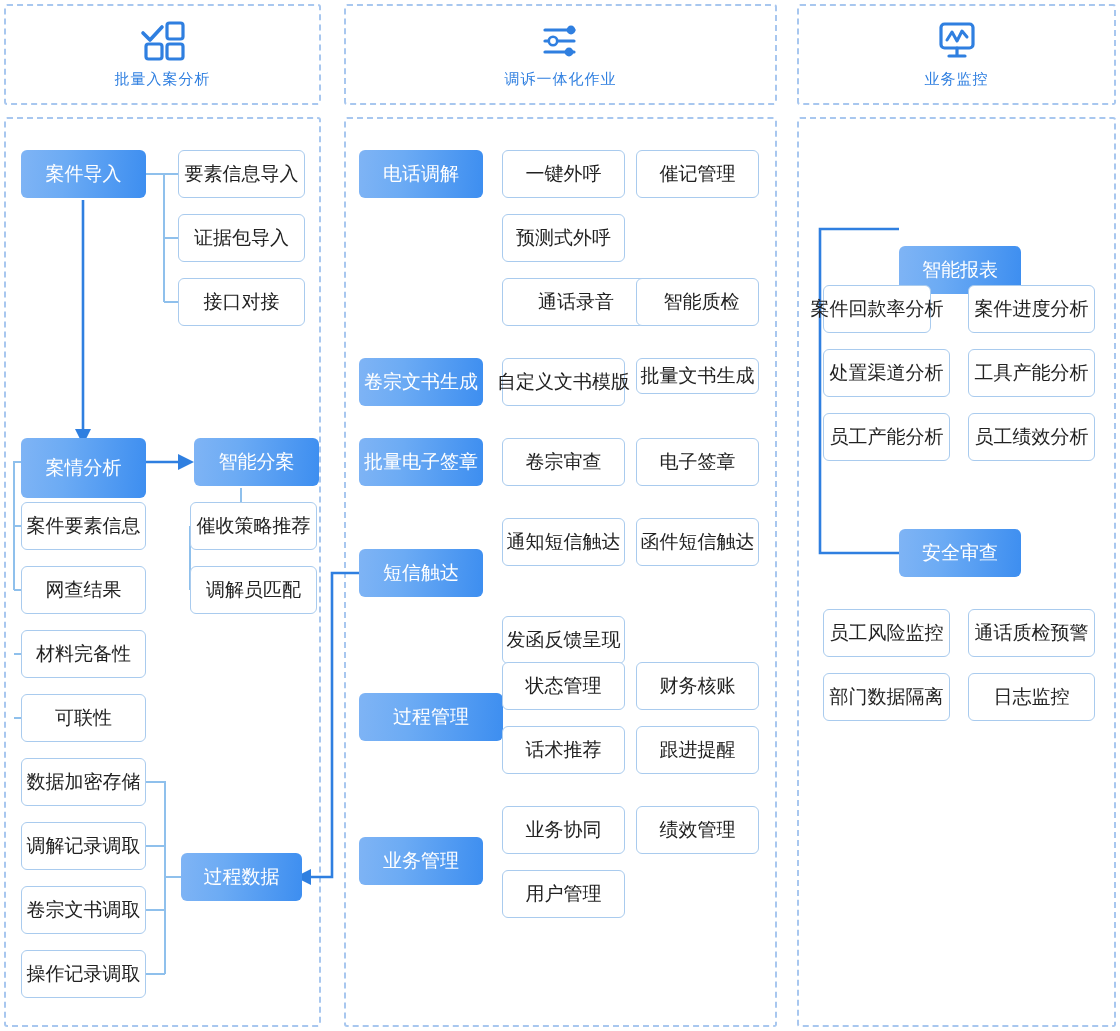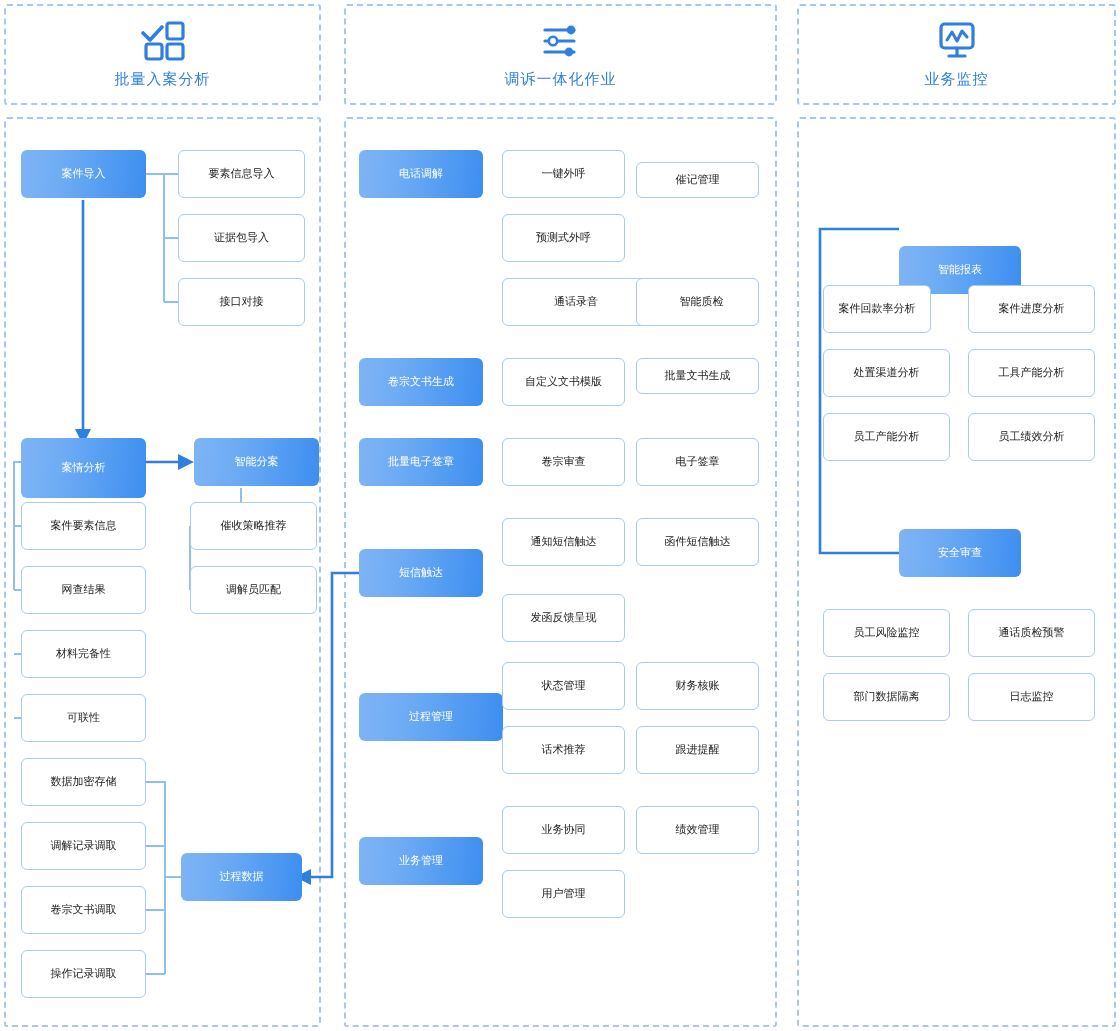--- a/index.html
+++ b/index.html
@@ -38,21 +38,21 @@
   }
 
   
   .node {
     position: absolute;
     display: flex;
     align-items: center;
     justify-content: center;
     text-align: center;
     border-radius: 6px;
-    font-size: 11px;
+    font-size: 19px;
     line-height: 1.2;
     white-space: nowrap;
   }
   .node.primary {
     background: linear-gradient(95deg, #7fb4f5 0%, #6cabf4 35%, #3d8ef0 100%);
     color: #ffffff;
   }
   .node.plain {
     background: #ffffff;
     border: 1.4px solid #a9cbee;
@@ -175,37 +175,37 @@
 
   <div class="node plain" style="left:21px; top:758px; width:125px; height:48px;">数据加密存储</div>
   <div class="node plain" style="left:21px; top:822px; width:125px; height:48px;">调解记录调取</div>
   <div class="node plain" style="left:21px; top:886px; width:125px; height:48px;">卷宗文书调取</div>
   <div class="node plain" style="left:21px; top:950px; width:125px; height:48px;">操作记录调取</div>
 
   <div class="node primary" style="left:181px; top:853px; width:121px; height:48px;">过程数据</div>
 
   <div class="node primary" style="left:359px; top:150px; width:124px; height:48px;">电话调解</div>
   <div class="node plain" style="left:502px; top:150px; width:123px; height:48px;">一键外呼</div>
-  <div class="node plain" style="left:636px; top:150px; width:123px; height:36px;margin-top:12px;">催记管理</div>
+  <div class="node plain" style="left:636px; top:150px; width:123px; height:48px;">催记管理</div>
   <div class="node plain" style="left:502px; top:214px; width:123px; height:48px;">预测式外呼</div>
   <div class="node plain" style="left:502px; top:278px; width:148px; height:48px;">通话录音</div>
   <div class="node plain" style="left:636px; top:278px; width:123px; height:48px;padding-left:8px;">智能质检</div>
 
   <div class="node primary" style="left:359px; top:358px; width:124px; height:48px;">卷宗文书生成</div>
   <div class="node plain" style="left:502px; top:358px; width:123px; height:48px;">自定义文书模版</div>
   <div class="node plain" style="left:636px; top:358px; width:123px; height:36px;">批量文书生成</div>
 
   <div class="node primary" style="left:359px; top:438px; width:124px; height:48px;">批量电子签章</div>
   <div class="node plain" style="left:502px; top:438px; width:123px; height:48px;">卷宗审查</div>
   <div class="node plain" style="left:636px; top:438px; width:123px; height:48px;">电子签章</div>
 
   <div class="node primary" style="left:359px; top:549px; width:124px; height:48px;">短信触达</div>
   <div class="node plain" style="left:502px; top:518px; width:123px; height:48px;">通知短信触达</div>
   <div class="node plain" style="left:636px; top:518px; width:123px; height:48px;">函件短信触达</div>
-  <div class="node plain" style="left:502px; top:594px; width:123px; height:48px;">发函反馈呈现</div>
+  <div class="node plain" style="left:502px; top:616px; width:123px; height:48px;">发函反馈呈现</div>
 
   <div class="node primary" style="left:359px; top:693px; width:144px; height:48px;">过程管理</div>
   <div class="node plain" style="left:502px; top:662px; width:123px; height:48px;">状态管理</div>
   <div class="node plain" style="left:636px; top:662px; width:123px; height:48px;">财务核账</div>
   <div class="node plain" style="left:502px; top:726px; width:123px; height:48px;">话术推荐</div>
   <div class="node plain" style="left:636px; top:726px; width:123px; height:48px;">跟进提醒</div>
 
   <div class="node primary" style="left:359px; top:837px; width:124px; height:48px;">业务管理</div>
   <div class="node plain" style="left:502px; top:806px; width:123px; height:48px;">业务协同</div>
   <div class="node plain" style="left:636px; top:806px; width:123px; height:48px;">绩效管理</div>

